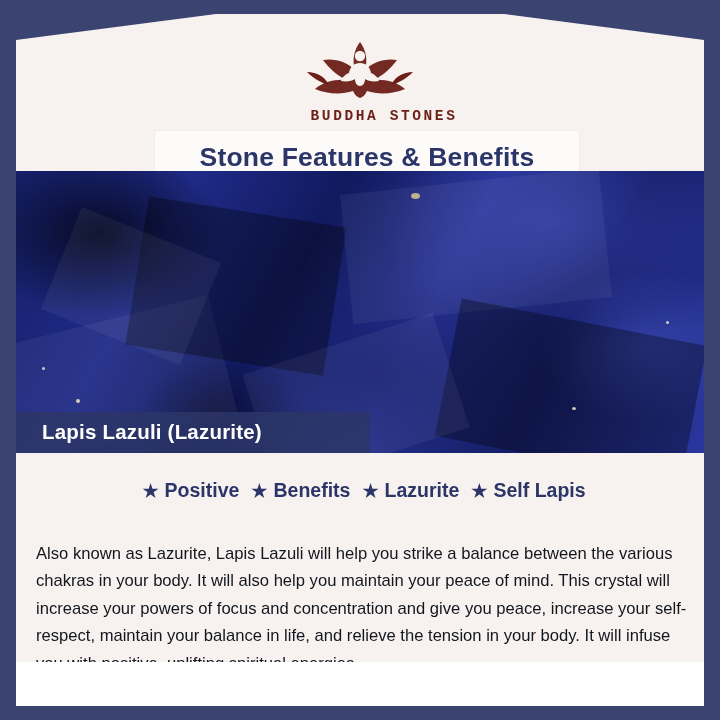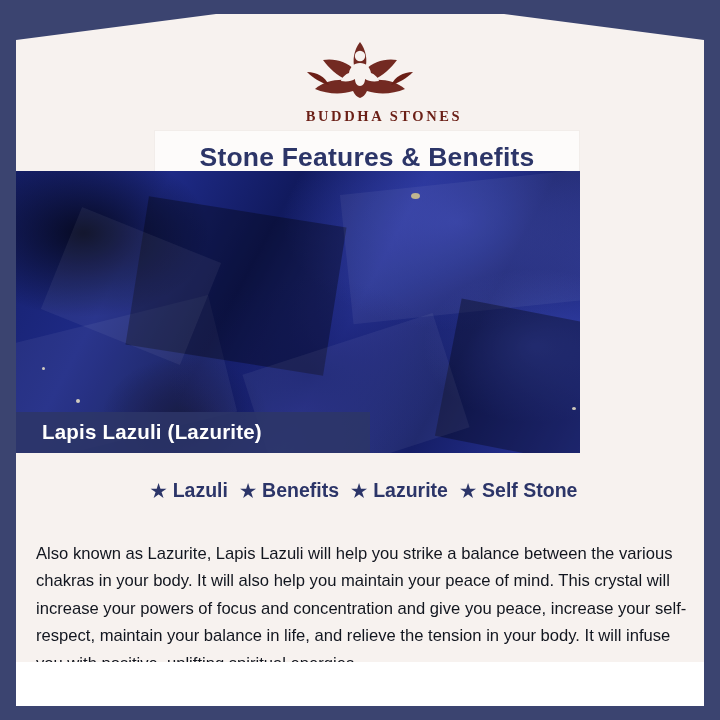--- a/index.html
+++ b/index.html
@@ -58,21 +58,21 @@
   .lotus-logo {
     display: block;
     margin: 0 auto;
   }
   .brand-name {
     margin-top: 4px;
     font-size: 14.5px;
     letter-spacing: 2.6px;
     font-weight: bold;
     color: #6b1f16;
-    font-family: Liberation Serif, serif;
+    font-family: Liberation Mono, monospace;
     margin-left: 48px;
   }
   
   .title-band {
     position: absolute;
     left: 139px;
     top: 117px;
     width: 424px;
     height: 52px;
     background: #fdfbfa;
@@ -86,21 +86,21 @@
     font-size: 26.5px;
     font-weight: bold;
     color: #2c3568;
     letter-spacing: 0.2px;
   }
   
   .hero {
     position: absolute;
     left: 0;
     top: 157px;
-    width: 564px;
+    width: 688px;
     height: 282px;
     overflow: hidden;
     background: #101a4d;
   }
   .hero .rock {
     position: absolute;
     inset: 0;
     background:
       radial-gradient(ellipse 180px 120px at 12% 22%, rgba(5,8,30,0.95), rgba(5,8,30,0) 70%),
       radial-gradient(ellipse 240px 150px at 78% 18%, rgba(60,74,190,0.55), rgba(60,74,190,0) 72%),
@@ -225,20 +225,20 @@
         <div class="speck" style="left:395px;top:22px;width:9px;height:6px;background:#d8c98c;"></div>
         <div class="speck" style="left:60px;top:228px;width:4px;height:4px;"></div>
         <div class="speck" style="left:26px;top:196px;width:3px;height:3px;"></div>
         <div class="speck" style="left:556px;top:236px;width:4px;height:3px;"></div>
         <div class="speck" style="left:650px;top:150px;width:3px;height:3px;"></div>
       </div>
       <div class="hero-caption">Lapis Lazuli (Lazurite)</div>
     </div>
 
     <div class="keywords">
-      <span class="star">★</span><span class="kw">Lazuli</span><span class="star">★</span><span class="kw">Benefits</span><span class="star">★</span><span class="kw">Lazurite</span><span class="star">★</span><span class="kw">Self Stone</span>
+      <span class="star">★</span><span class="kw">Positive</span><span class="star">★</span><span class="kw">Benefits</span><span class="star">★</span><span class="kw">Lazurite</span><span class="star">★</span><span class="kw">Self Lapis</span>
     </div>
 
     <p class="body-copy">Also known as Lazurite, Lapis Lazuli will help you strike a balance between the various chakras in your body. It will also help you maintain your peace of mind. This crystal will increase your powers of focus and concentration and give you peace, increase your self-respect, maintain your balance in life, and relieve the tension in your body. It will infuse you with positive, uplifting spiritual energies.</p>
 
     <div class="bottom-strip"></div>
   </div>
 </div>
 
 </body></html>

